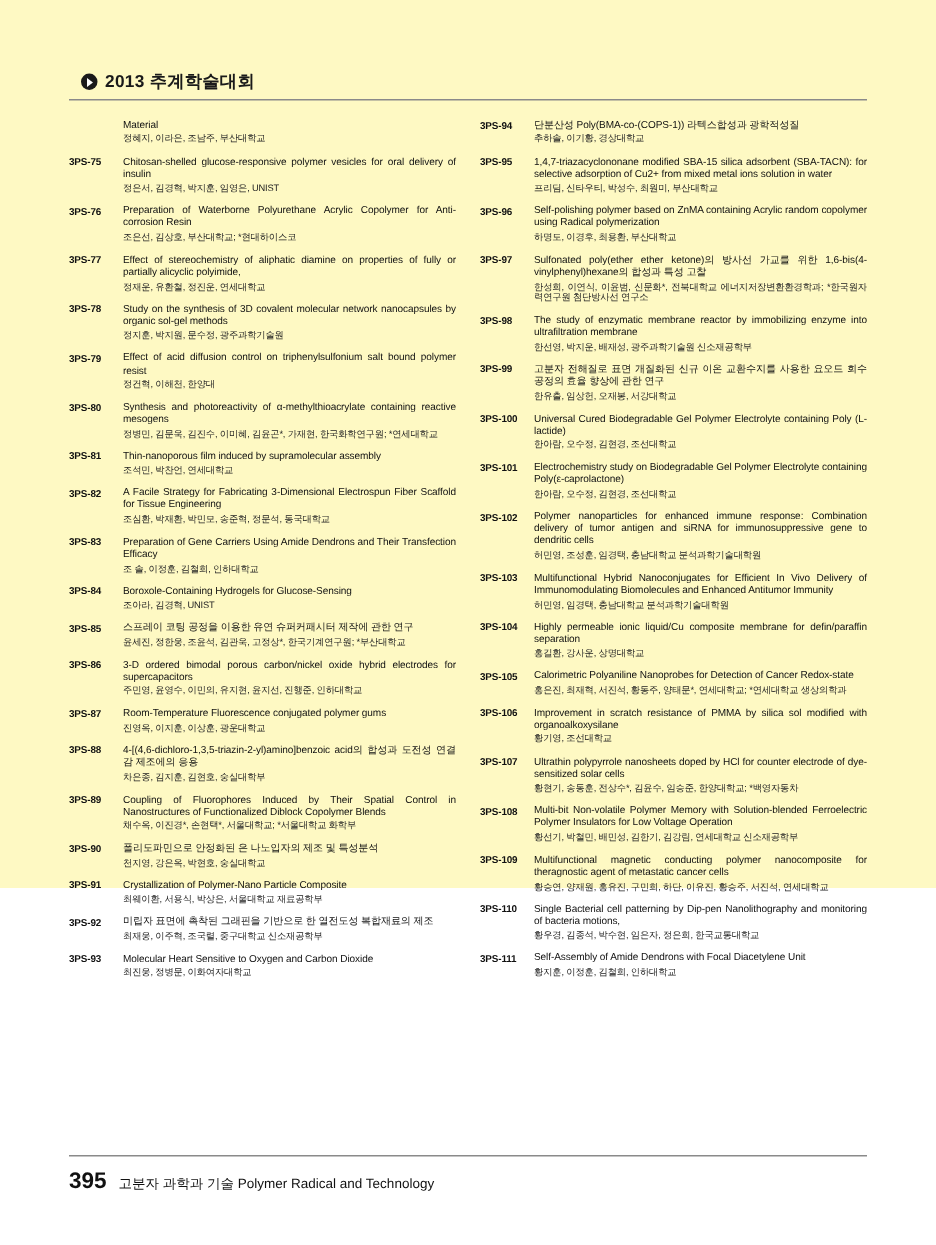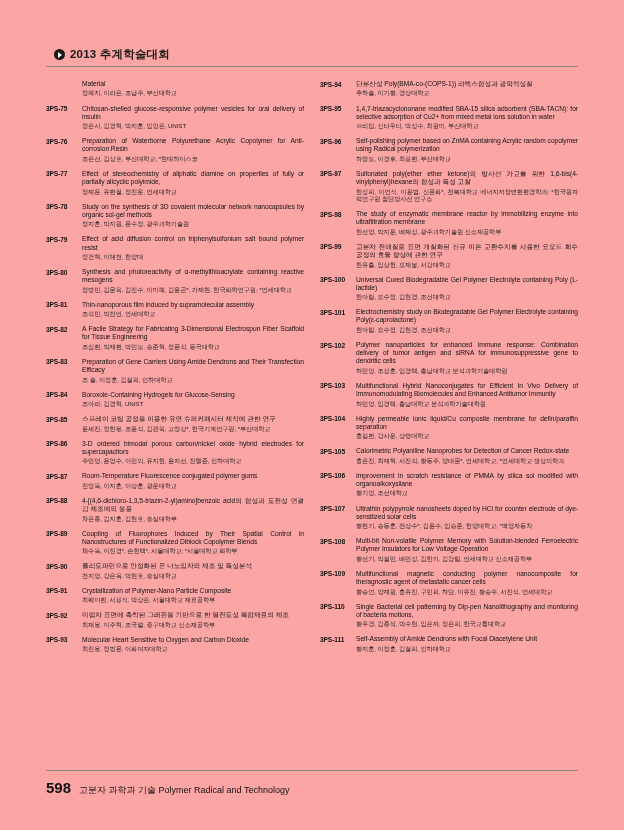--- a/index.html
+++ b/index.html
@@ -15,22 +15,22 @@
     width: 624px;
     height: 830px;
     background: #ffffff;
     overflow: hidden;
     box-sizing: border-box;
   }
   .page-inner {
     position: absolute;
     left: 0; top: 0;
     width: 624px;
-    height: 830px;
-    background: #fca5a5;
+    height: 592px;
+    background: #fef9c3;
   }
   
   .header {
     position: absolute;
     left: 54px;
     top: 47px;
     display: flex;
     align-items: center;
     gap: 5px;
   }
@@ -415,18 +415,18 @@
           <div class="entry-code">3PS-111</div>
           <div class="entry-body">
             <p class="entry-title">Self-Assembly of Amide Dendrons with Focal Diacetylene Unit</p>
             <p class="entry-authors">황지훈, 이정훈, 김철희, 인하대학교</p>
           </div>
         </div>
       </div>
 
     <div class="rule-bottom"></div>
     <div class="footer">
-      <span class="footer-page">598</span>
+      <span class="footer-page">395</span>
       <span class="footer-text">고분자 과학과 기술 Polymer Radical and Technology</span>
     </div>
 
   </div>
 </div>
 
 </body></html>

